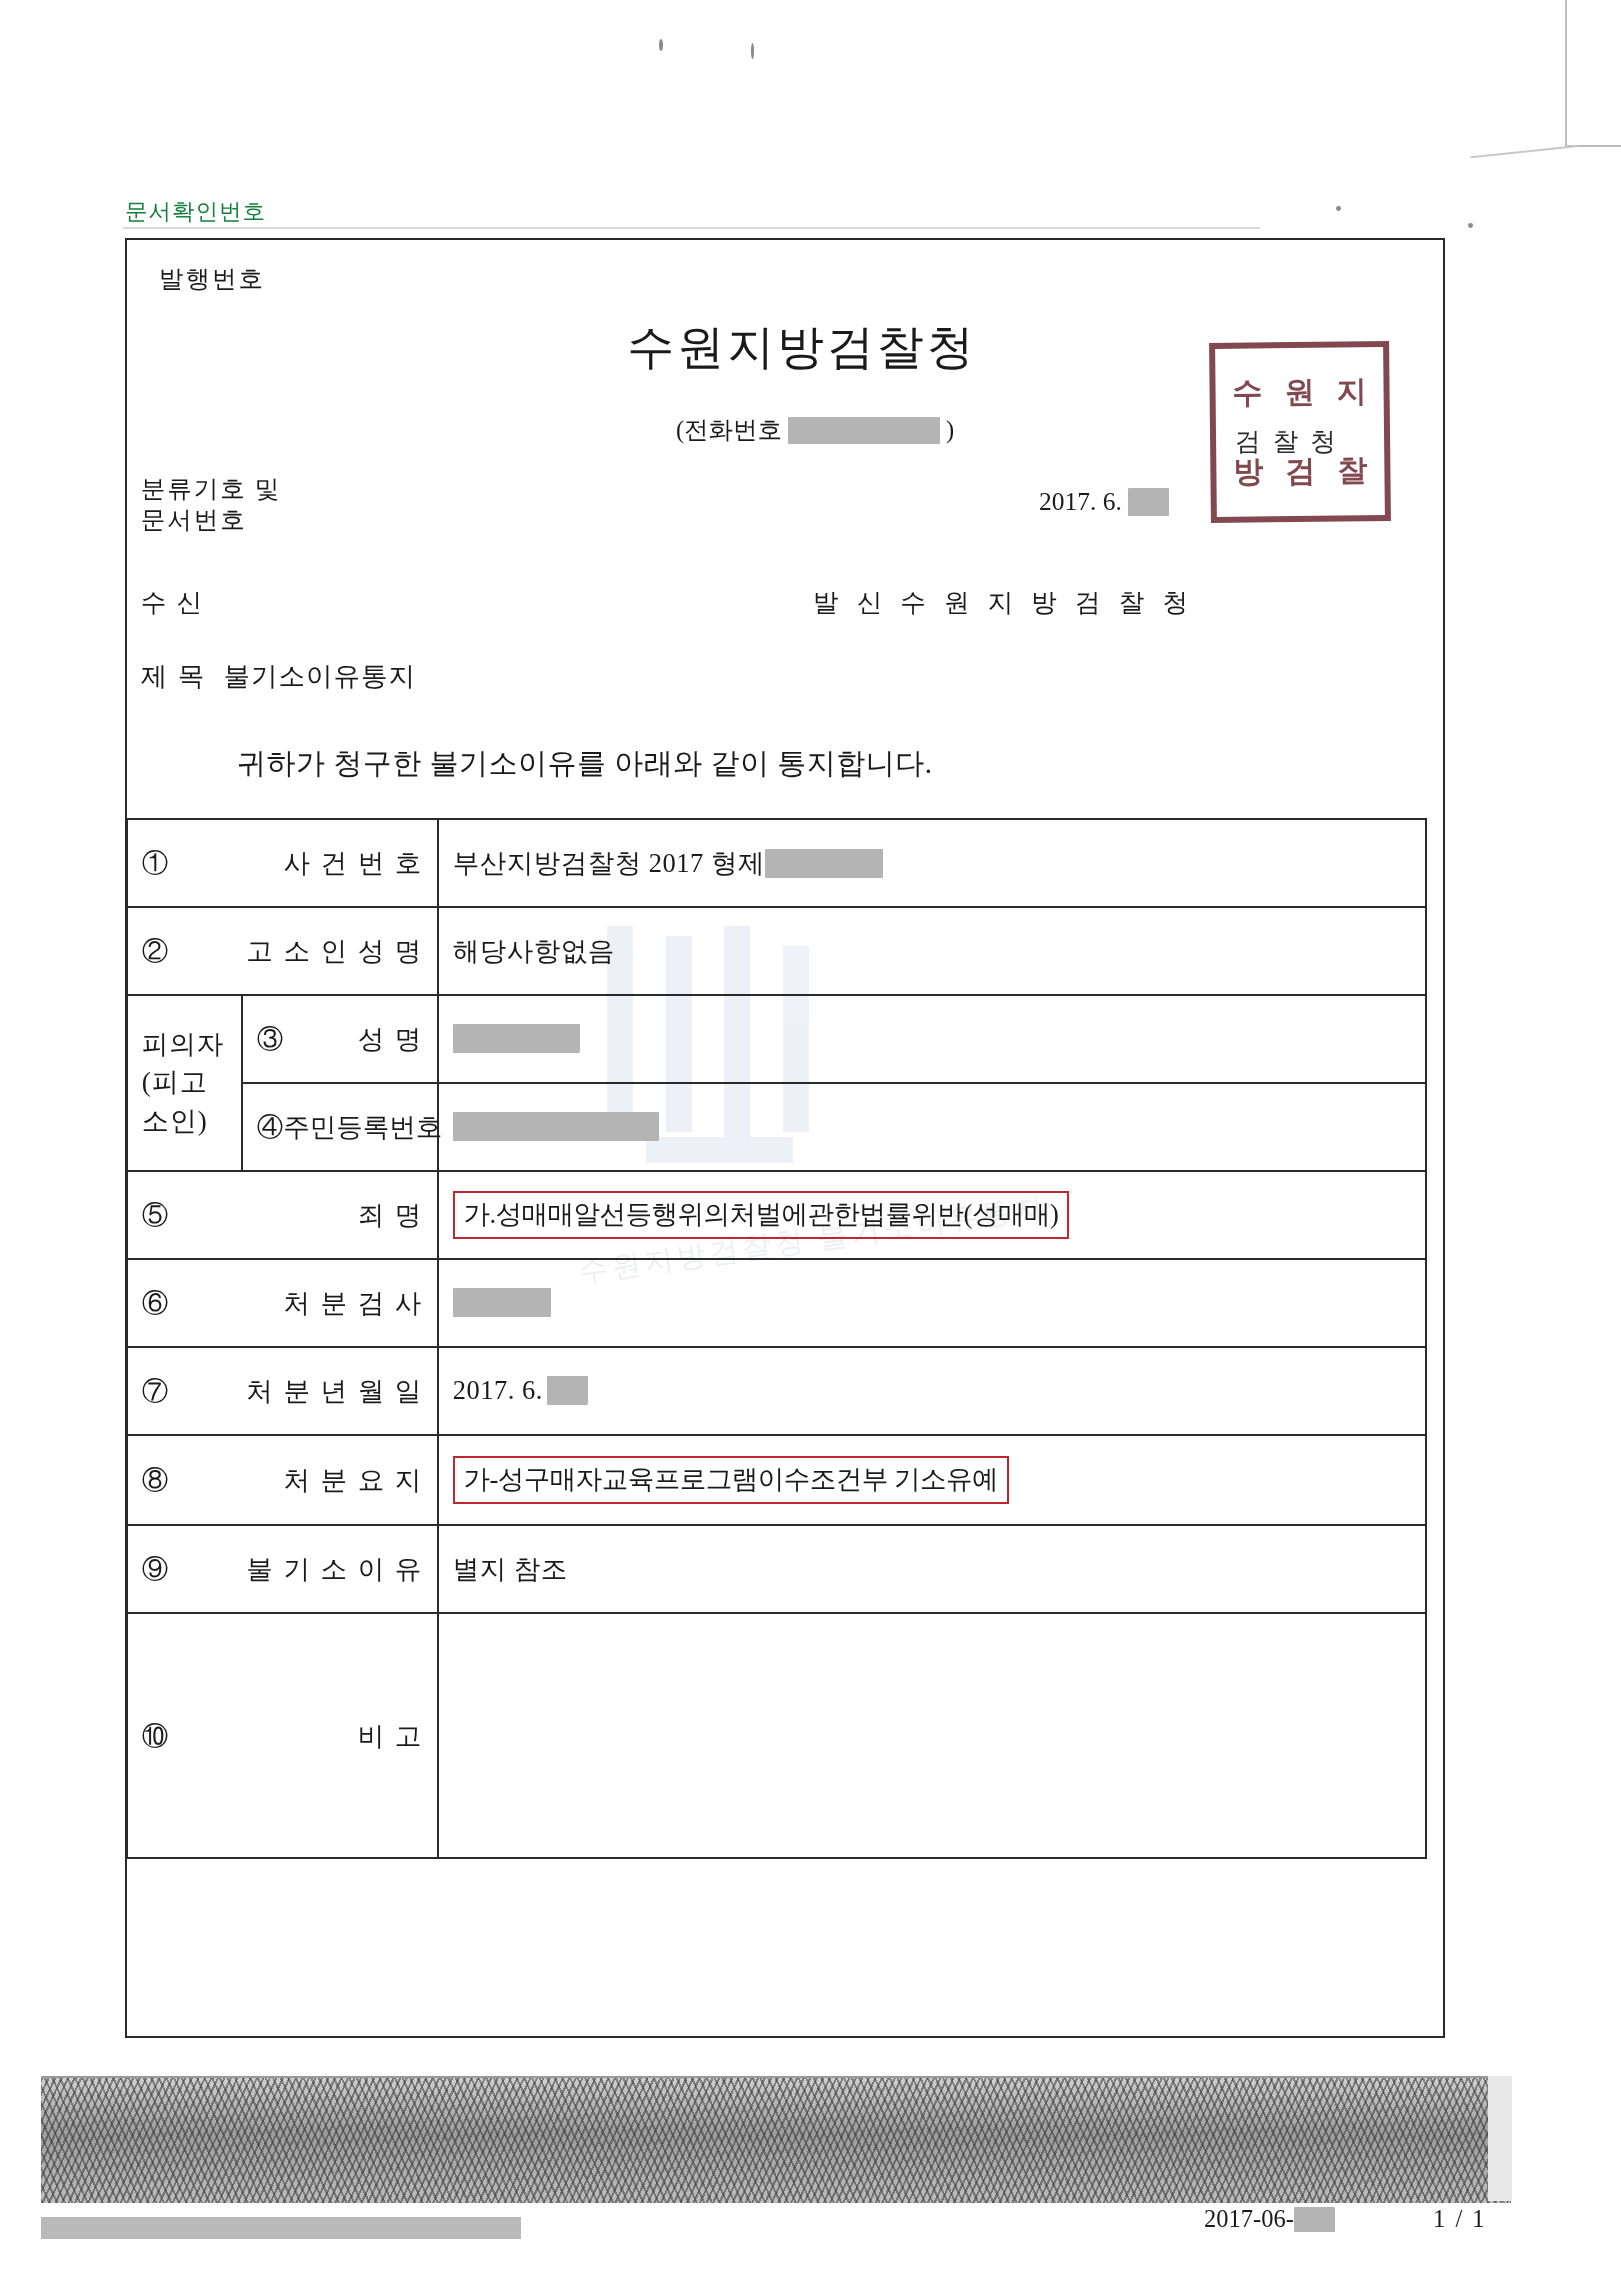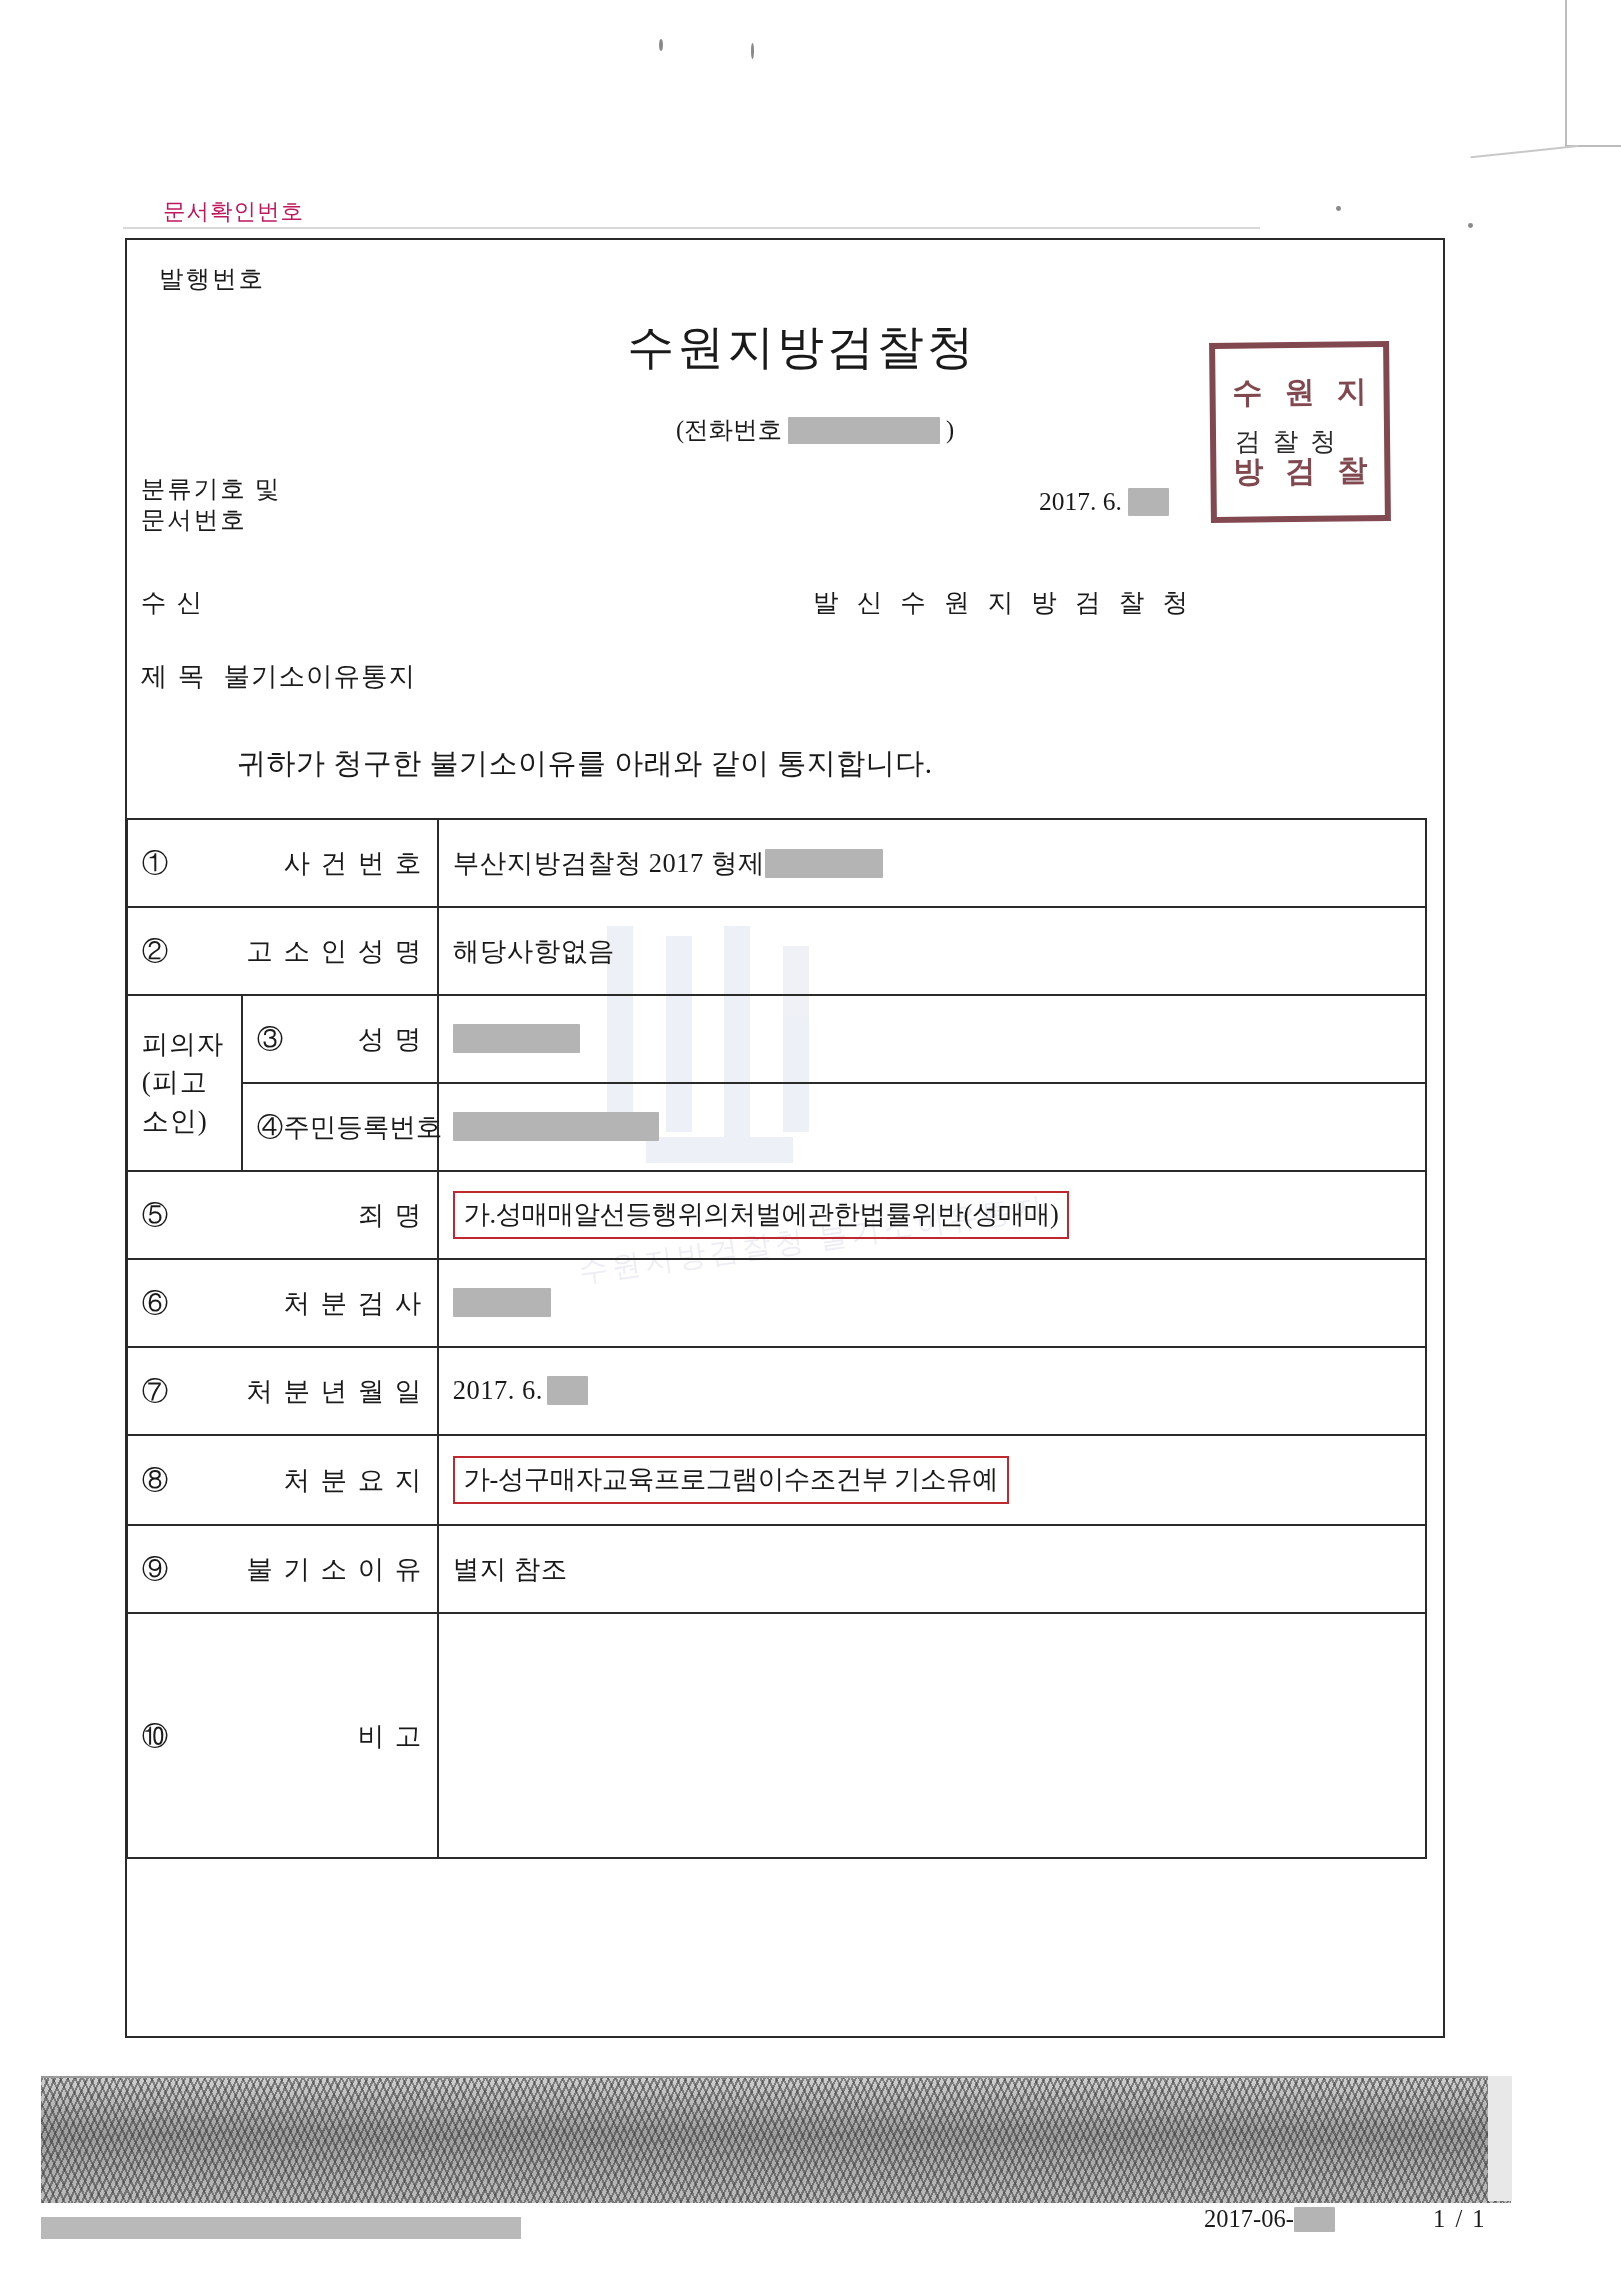--- a/index.html
+++ b/index.html
@@ -60,23 +60,22 @@
     transform-origin: right center;
   }
 
   
   .doc-confirm-label {
     position: absolute;
     left: 125px;
     top: 196px;
     font-size: 22.5px;
     letter-spacing: 1px;
-    color: #be185d;
-    white-space: nowrap;
-    margin-left: 38px;
+    color: #15803d;
+    white-space: nowrap;
   }
   .doc-confirm-rule {
     position: absolute;
     left: 123px;
     top: 227px;
     width: 1137px;
     height: 2px;
     background: #d8d8d8;
   }
 

